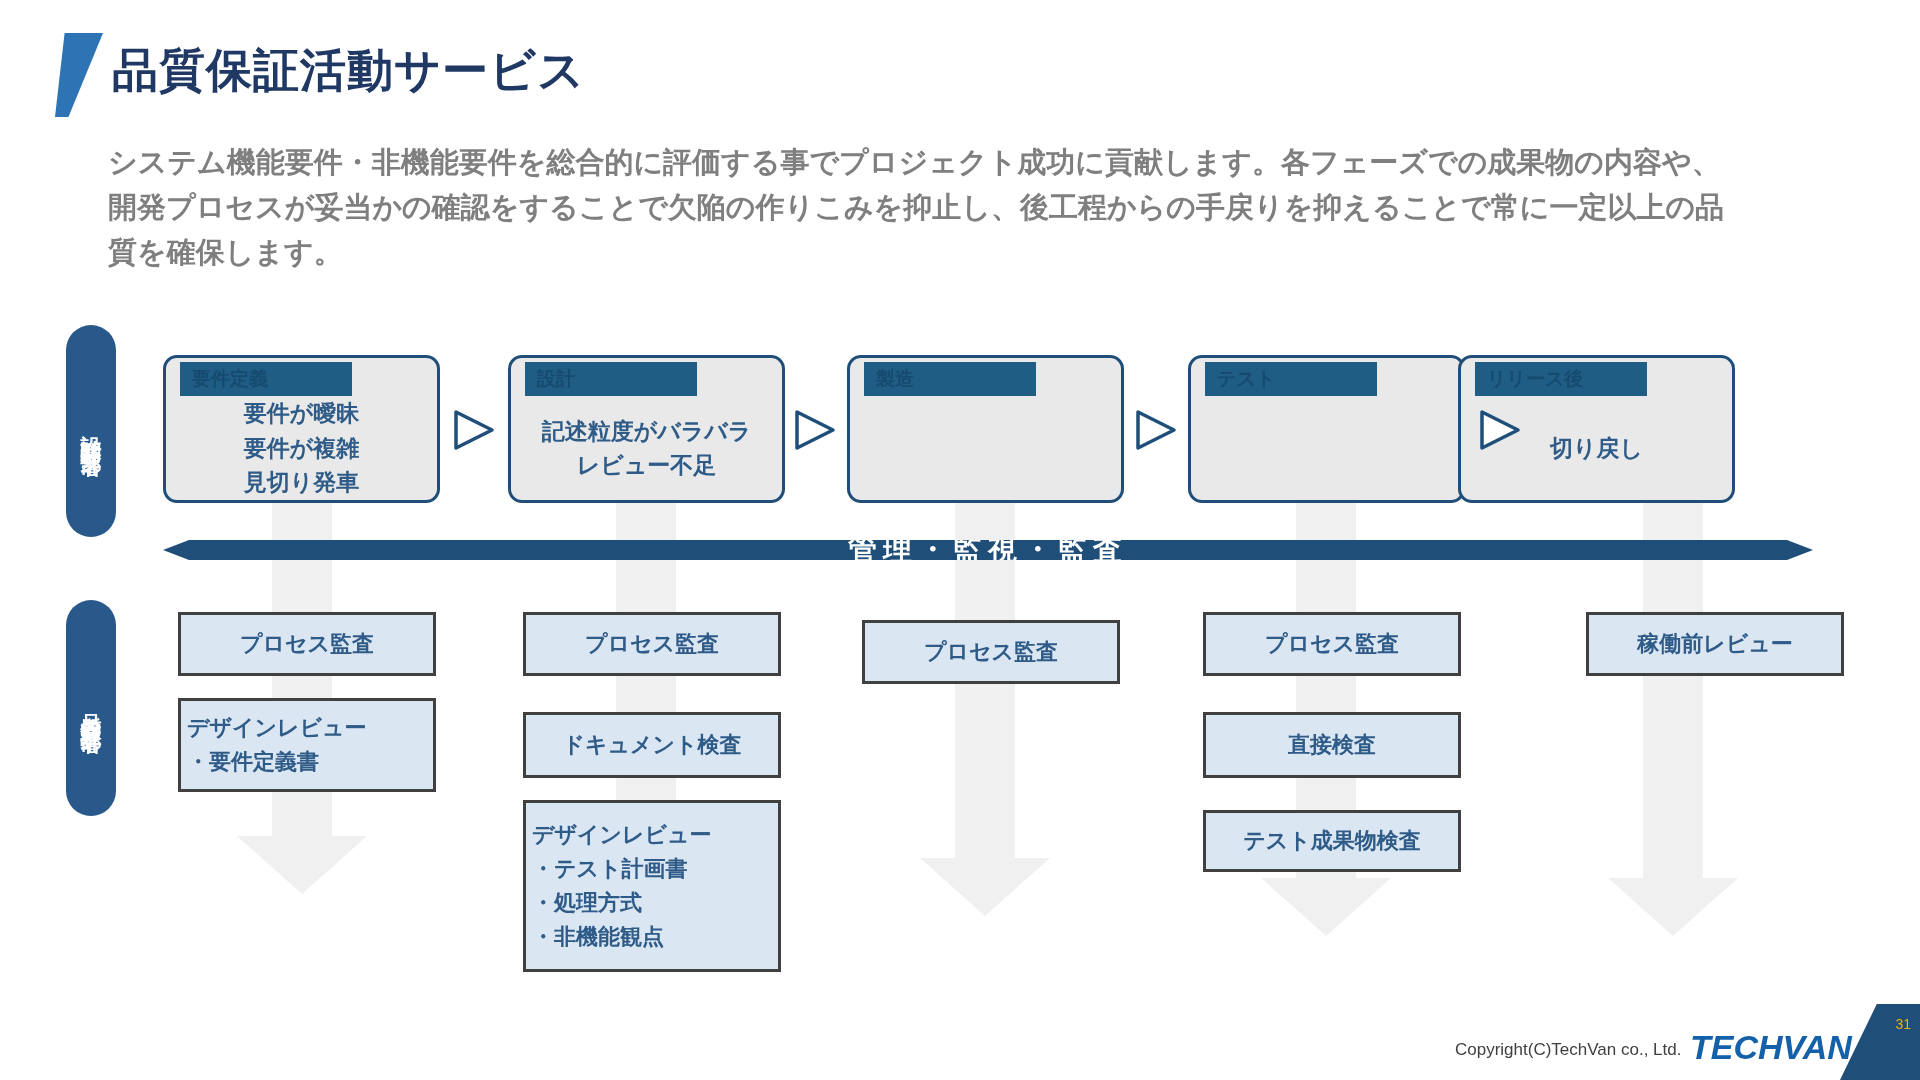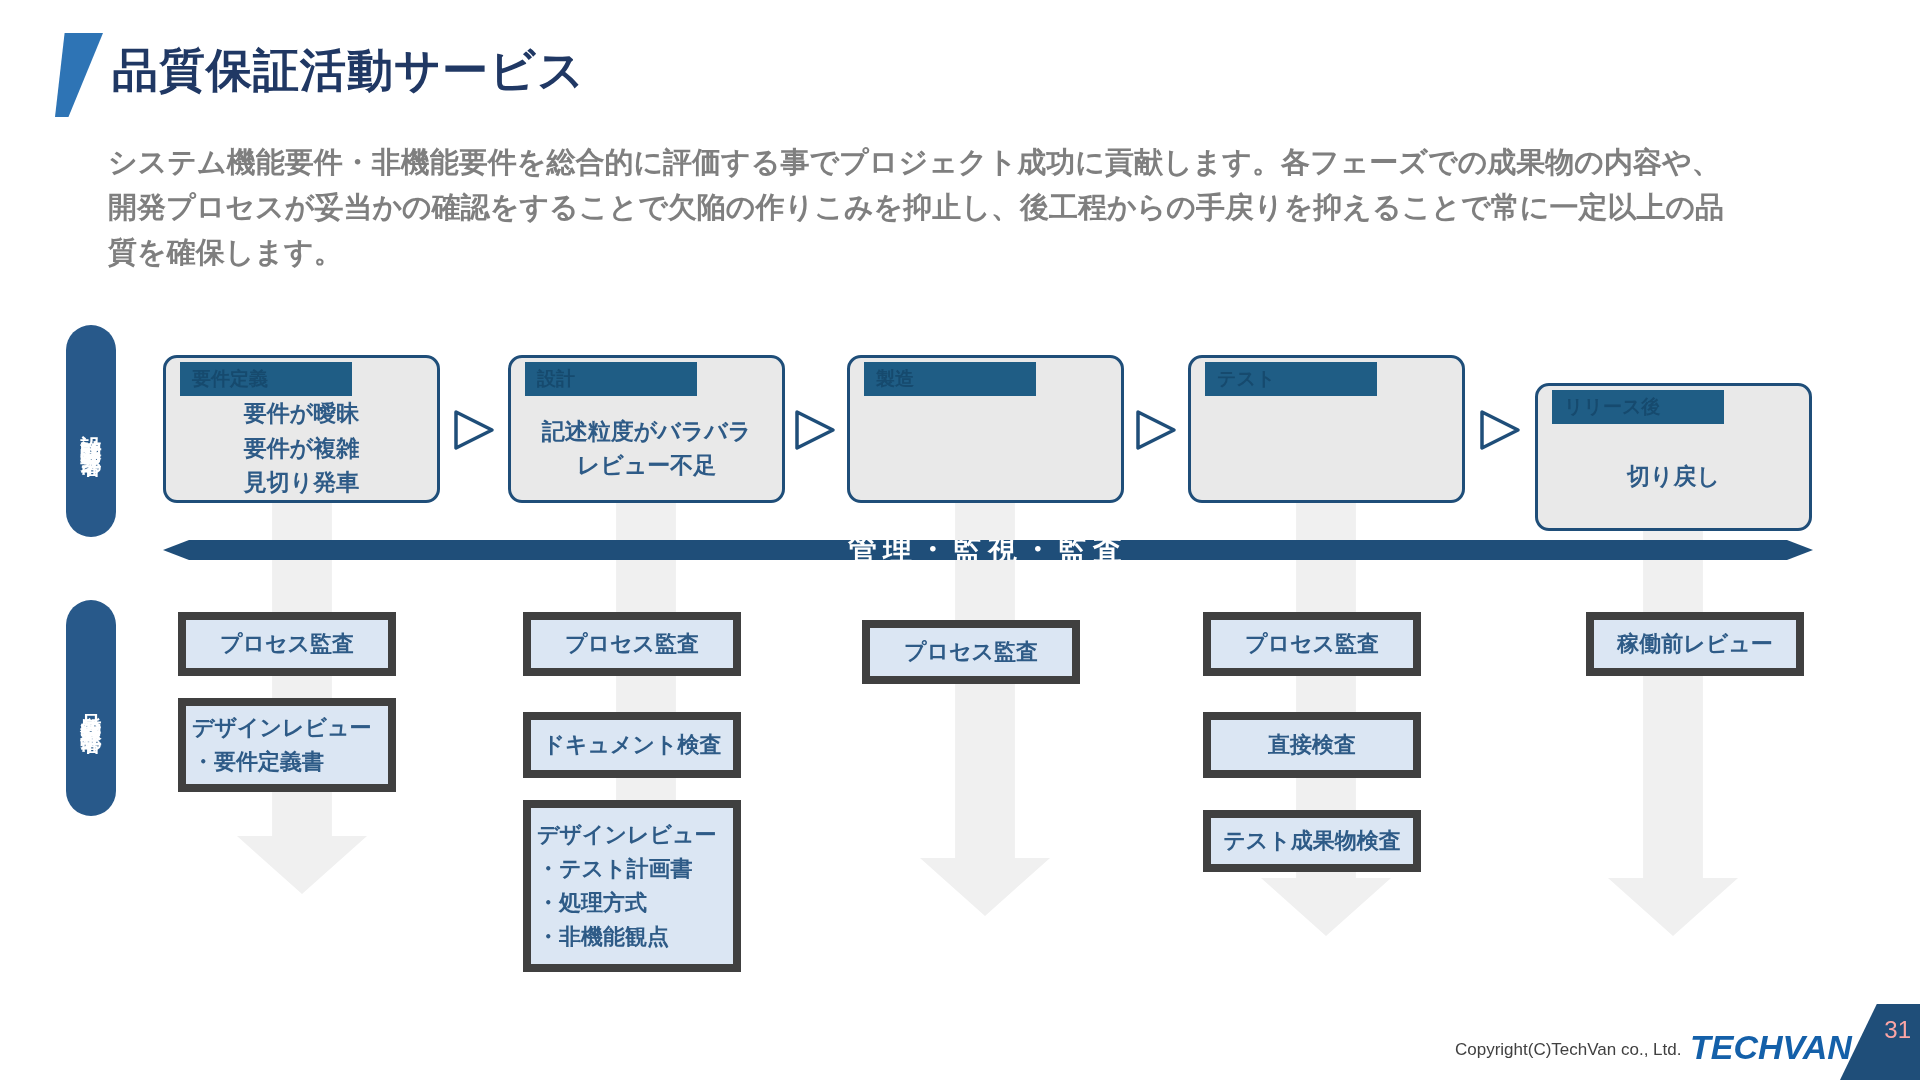--- a/index.html
+++ b/index.html
@@ -54,37 +54,37 @@
   .tri polygon { fill:#ffffff; stroke:#1f4e79; stroke-width:3.5; stroke-linejoin:round; }
   
   .banner {
     position:absolute; left:163px; top:540px; width:1650px; height:20px; z-index:2;
     background:#1f4e79; display:flex; align-items:center; justify-content:center;
     color:#ffffff; font-size:29px; font-weight:bold; letter-spacing:6px;
     clip-path:polygon(0 50%,26px 0,calc(100% - 26px) 0,100% 50%,calc(100% - 26px) 100%,26px 100%);
   }
   
   .bbox {
-    position:absolute; width:218px; box-sizing:border-box; z-index:2;
-    background:#dbe6f3; border:8px solid #404040;
+    position:absolute; width:258px; box-sizing:border-box; z-index:2;
+    background:#dbe6f3; border:3px solid #404040;
     display:flex; flex-direction:column; justify-content:center; align-items:center;
     font-size:22px; font-weight:bold; color:#2e5b87; line-height:1.55; text-align:center;
   }
   .bbox.leftalign { align-items:flex-start; padding-left:6px; text-align:left; }
   
   .copyright { position:absolute; left:1455px; top:1040px; font-size:17px; color:#404040; z-index:2; }
   .logo {
     position:absolute; left:1690px; top:1028px; font-size:34px; font-weight:bold;
     font-style:italic; color:#1460a9; letter-spacing:0; z-index:2; white-space:nowrap;
   }
   .corner {
     position:absolute; right:0; bottom:0; width:80px; height:76px; background:#1f4e79;
     clip-path:polygon(46% 0,100% 0,100% 100%,0 100%); z-index:2;
   }
-  .pagenum { position:absolute; right:9px; top:12px; color:#fca5a5; font-size:24px; }
+  .pagenum { position:absolute; right:9px; top:12px; color:#eab308; font-size:14px; }
 </style>
 </head>
 <body>
 
 <div class="accent"></div>
 <div class="title">品質保証活動サービス</div>
 <div class="desc">
   <div>システム機能要件・非機能要件を総合的に評価する事でプロジェクト成功に貢献します。各フェーズでの成果物の内容や、</div>
   <div>開発プロセスが妥当かの確認をすることで欠陥の作りこみを抑止し、後工程からの手戻りを抑えることで常に一定以上の品</div>
   <div>質を確保します。</div>
@@ -117,21 +117,21 @@
     <span>記述粒度がバラバラ</span>
     <span>レビュー不足</span>
   </div>
 </div>
 <div class="tbox" style="left:847px;">
   <div class="phase">製造</div>
 </div>
 <div class="tbox" style="left:1188px;">
   <div class="phase">テスト</div>
 </div>
-<div class="tbox" style="left:1535px;margin-top:28px;">
+<div class="tbox" style="left:1458px;">
   <div class="phase">リリース後</div>
   <div class="issues">
     <span>切り戻し</span>
   </div>
 </div>
 
 <svg class="tri" style="left:452px;" viewBox="0 0 44 44">
     <polygon points="4,4 40,22 4,40"></polygon>
   </svg>
 <svg class="tri" style="left:793px;" viewBox="0 0 44 44">

